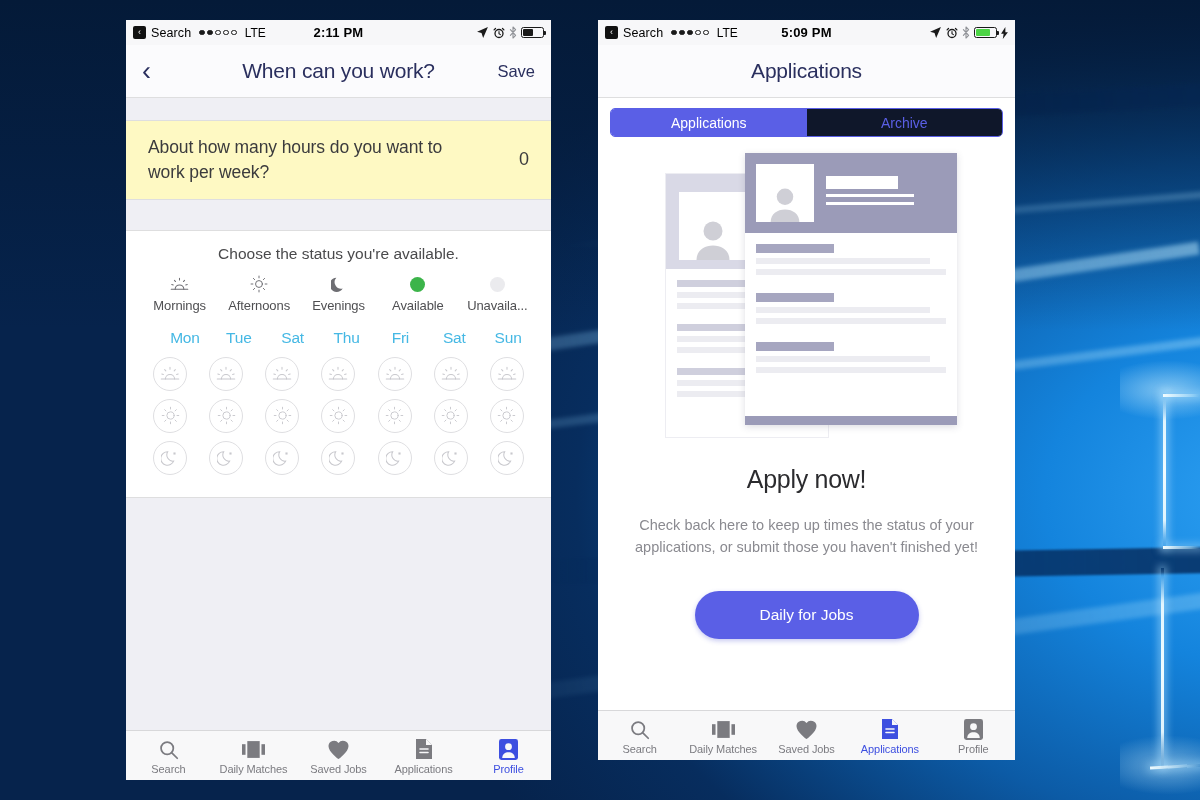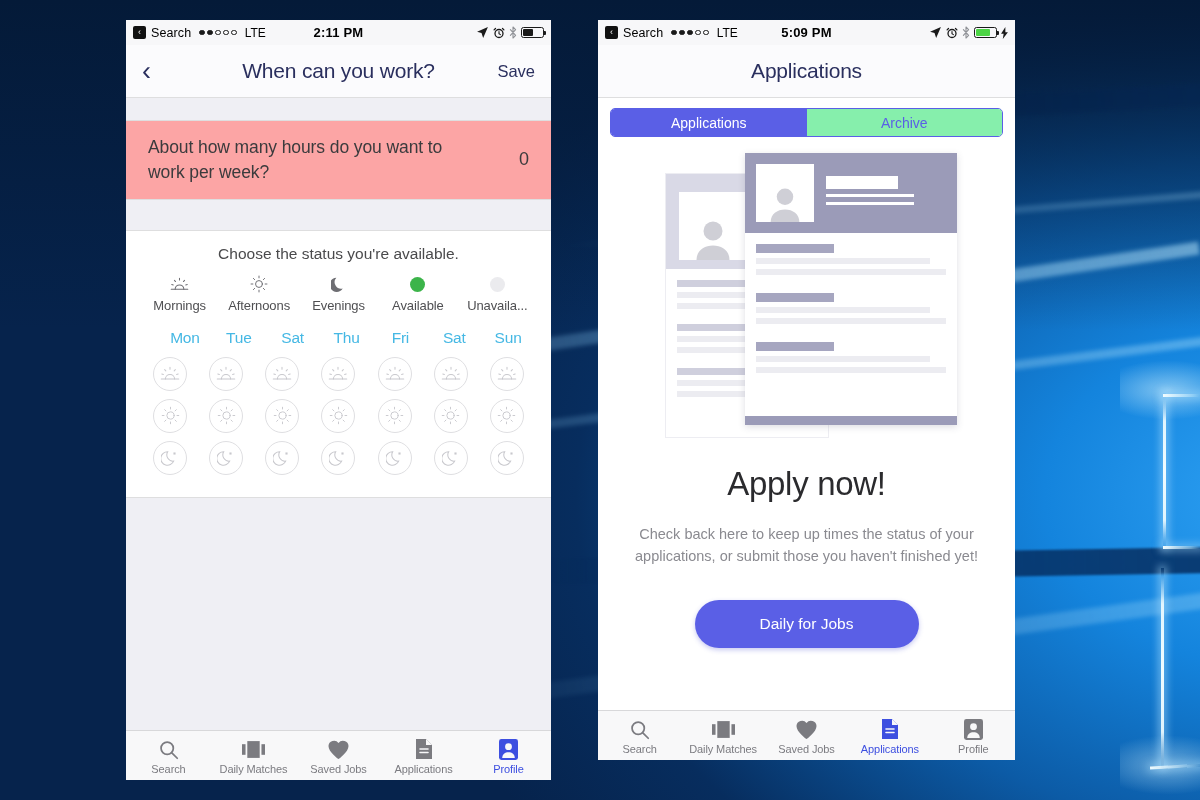--- a/index.html
+++ b/index.html
@@ -152,21 +152,21 @@
   }
   .nav-action {
     margin-left: auto; font-size: 16.5px; color: #2a2f5e;
   }
   .navbar-center-only { justify-content: center; }
   .navbar-center-only .nav-title { left: 0; right: 0; }
 
   
   .l-body { flex: 1; background: #efeff4; display: flex; flex-direction: column; }
   .spacer-band { background: #efeff4; }
-  .card { background: #fca5a5; border-top: 1px solid #dededf; border-bottom: 1px solid #dededf; }
+  .card { background: #fef9c3; border-top: 1px solid #dededf; border-bottom: 1px solid #dededf; }
 
   .row {
     display: flex; align-items: center;
     padding: 14px 22px;
     min-height: 54px;
   }
   .row + .row { border-top: 1px solid #e8e8ea; }
   .row-label {
     font-size: 17.5px; color: #3b3b3d; line-height: 1.42;
     letter-spacing: -.1px;
@@ -238,21 +238,21 @@
   
   .r-body { flex: 1; background: #fff; display: flex; flex-direction: column; align-items: center; }
   .segwrap { padding: 10px 12px 0; width: 100%; }
   .segmented {
     display: flex; width: 100%;
     border: 1px solid #5a5fe6; border-radius: 5px; overflow: hidden;
     height: 29px;
   }
   .seg {
     flex: 1; display: flex; align-items: center; justify-content: center;
-    font-size: 14px; color: #5a5fe6; background: #86efac;
+    font-size: 14px; color: #5a5fe6; background: #0f172a;
   }
   .seg.active { background: #5a5fe6; color: #fff; }
 
   .illus { position: relative; width: 300px; height: 290px; margin-top: 16px; }
   .card-back {
     position: absolute; left: 8px; top: 20px; width: 164px; height: 265px;
     background: #fff; border: 1px solid #ededf2;
   }
   .card-back-head { height: 95px; background: #d9d9e6; position: relative; }
   .cb-avatar {
@@ -270,21 +270,21 @@
   .cf-hl-sm { width: 88px; height: 3px; background: #fff; }
   .card-front-body { padding: 11px 11px 0 11px; display: flex; flex-direction: column; gap: 5px; }
   .card-front-foot { position: absolute; left: 0; right: 0; bottom: 0; height: 9px; background: #9b9bb8; }
   .ln { height: 6px; background: #ececf1; }
   .ln-accent { height: 9px; background: #a6a6c0; }
   .cb-body { padding: 11px 11px 0 11px; display: flex; flex-direction: column; gap: 5px; }
   .cb-accent { height: 7px; background: #cfcfdd; }
   .cb-ln { height: 6px; background: #ececf1; }
 
   .r-heading {
-    font-size: 33px; color: #2b2b2e; margin-top: 22px; letter-spacing: -.3px;
+    font-size: 25px; color: #2b2b2e; margin-top: 22px; letter-spacing: -.3px;
   }
   .r-sub {
     margin-top: 20px; text-align: center; padding: 0 24px;
     font-size: 14.5px; color: #8a8a90; line-height: 1.55;
   }
   .cta {
     margin-top: 32px;
     width: 224px; height: 48px; border-radius: 24px;
     background: #5a5fe6; color: #fff;
     display: flex; align-items: center; justify-content: center;

